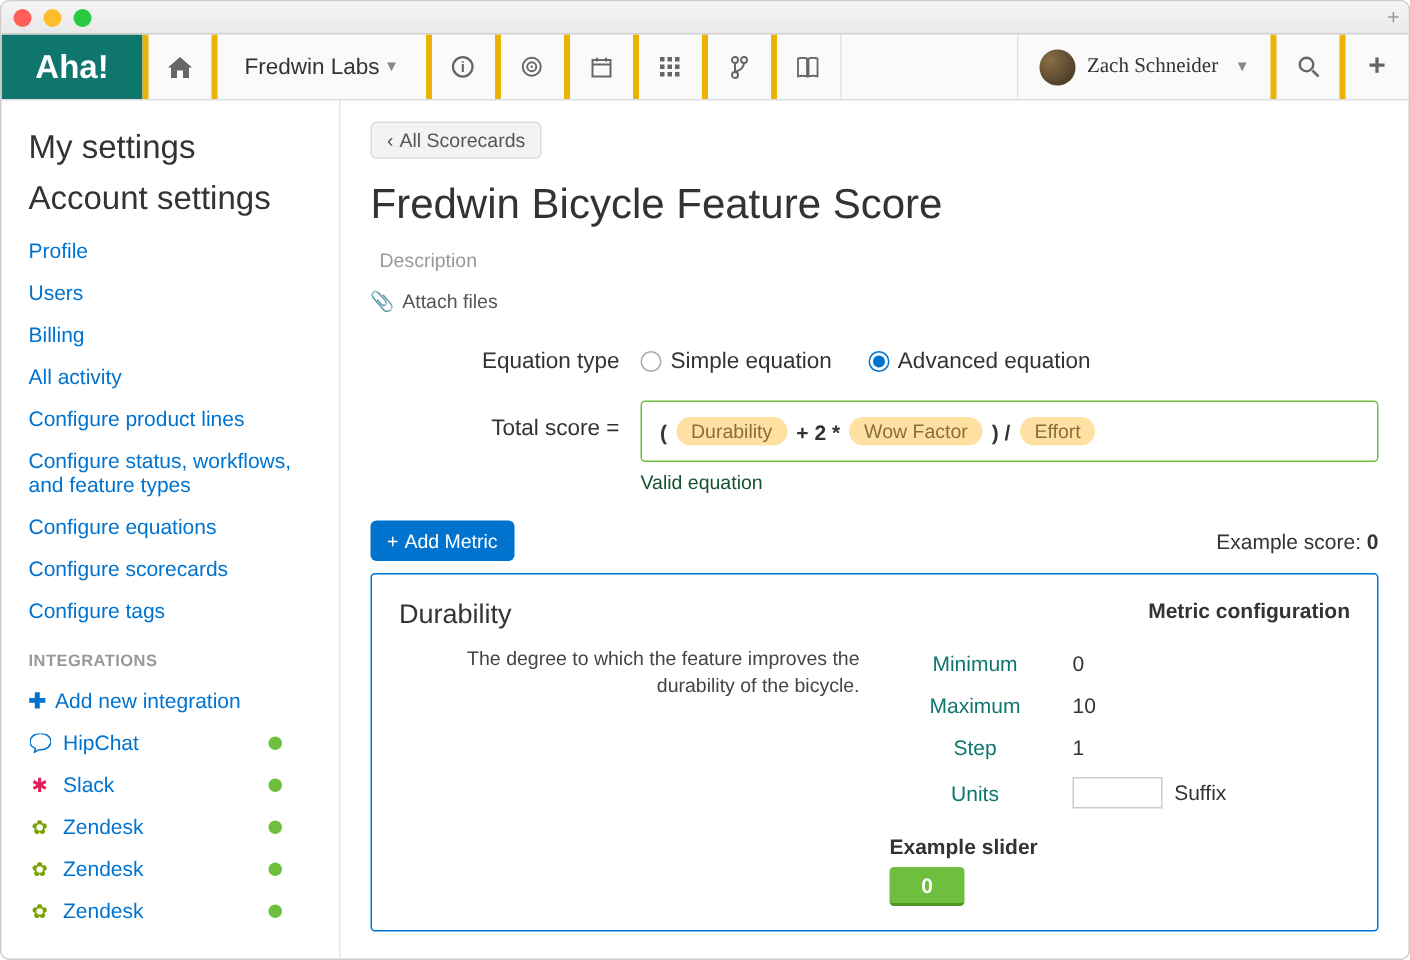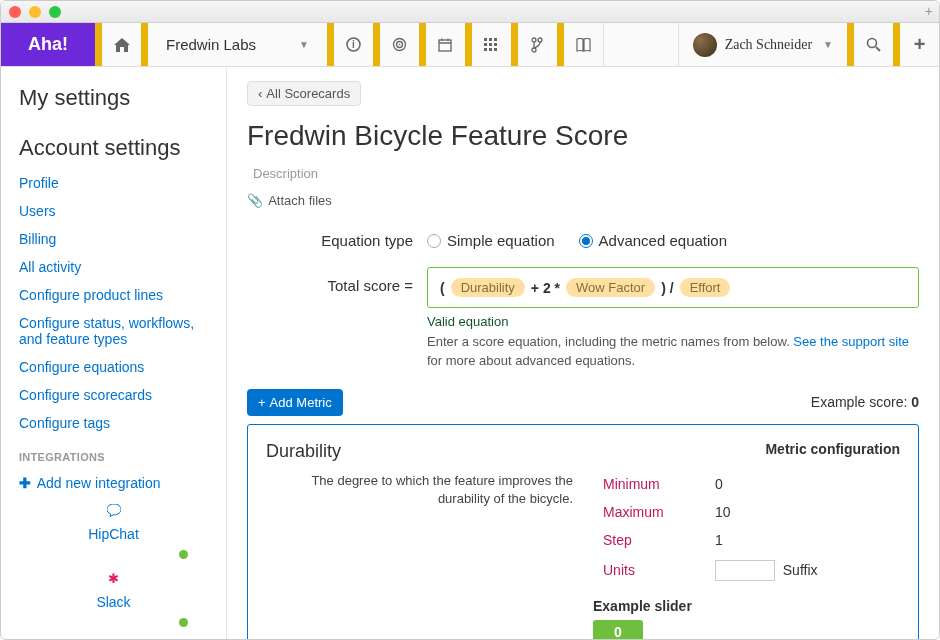--- a/index.html
+++ b/index.html
@@ -8,37 +8,37 @@
 
 .window-chrome { height: 22px; background: linear-gradient(#f6f6f6, #e8e8e8); border-bottom: 1px solid #d0d0d0; display: flex; align-items: center; padding: 0 8px; position: relative; }
 .traffic-light { width: 12px; height: 12px; border-radius: 50%; margin-right: 8px; }
 .close-btn { background: #ff5f57; }
 .min-btn { background: #ffbd2e; }
 .max-btn { background: #28ca42; }
 .plus-corner { position: absolute; right: 6px; top: 2px; color: #999; font-size: 14px; }
 
 
 .topnav { height: 44px; display: flex; border-bottom: 1px solid #ddd; background: #fafafa; }
-.topnav .logo { width: 94px; background: #6d28d9; color: #fff; font-weight: 800; display: flex; align-items: center; justify-content: center; font-size: 18px; }
-.topnav .navcell { min-width: 46px; border-left: 7px solid #eab308; display: flex; align-items: center; justify-content: center; color: #666; font-size: 15px; gap: 40px; }
+.topnav .logo { width: 94px; background: #0f766e; color: #fff; font-weight: 800; display: flex; align-items: center; justify-content: center; font-size: 22px; }
+.topnav .navcell { min-width: 46px; border-left: 4px solid #eab308; display: flex; align-items: center; justify-content: center; color: #666; font-size: 15px; }
 .topnav .navcell.project { padding: 0 18px; color: #333; font-size: 15px; }
 .topnav .spacer { flex: 1; border-left: 1px solid #e3e3e3; }
 .topnav .user { padding: 0 14px; display: flex; align-items: center; gap: 8px; border-left: 1px solid #e3e3e3; font-family: Liberation Serif, serif; }
 .avatar { width: 24px; height: 24px; border-radius: 50%; background: radial-gradient(circle at 30% 30%, #8b6f47, #3a2e1f); }
 .caret { font-size: 10px; color: #888; margin-left: 3px; }
 
 
 .content { display: flex; height: calc(640px - 22px - 44px); }
 .sidebar { width: 226px; border-right: 1px solid #e5e5e5; padding: 18px 0 0 0; overflow-y: auto; }
 .side-h1 { font-size: 22px; font-weight: 300; color: #333; padding: 0 18px 8px; }
-.side-h1.active { font-weight: 400; margin-top: 16px; }
+.side-h1.active { font-weight: 400; }
 .side-group-label { font-size: 11px; font-weight: 600; color: #999; letter-spacing: 0.3px; padding: 14px 18px 6px; }
 .side-link { display: block; padding: 6px 18px; color: #0073cf; font-size: 14px; text-decoration: none; }
 .side-add { display: flex; align-items: center; gap: 6px; padding: 6px 18px; color: #0073cf; font-size: 14px; }
-.side-integration { display: flex; align-items: center; gap: 8px; padding: 6px 18px; color: #0073cf; font-size: 14px; flex-direction: column; }
+.side-integration { display: flex; align-items: center; gap: 8px; padding: 6px 18px; color: #0073cf; font-size: 14px; }
 .side-integration .dot { width: 9px; height: 9px; border-radius: 50%; background: #6fbf3e; margin-left: auto; margin-right: 20px; }
 .intg-icon { width: 15px; height: 15px; display: inline-flex; align-items: center; justify-content: center; font-size: 13px; }
 
 .main { flex: 1; padding: 14px 20px; overflow-y: auto; }
 .back-btn { display: inline-flex; align-items: center; gap: 4px; background: #f3f3f3; border: 1px solid #ddd; border-radius: 4px; padding: 4px 10px; font-size: 13px; color: #555; }
 .page-title { font-size: 28px; font-weight: 300; margin-top: 14px; margin-bottom: 14px; }
 .desc-label { font-size: 13px; color: #999; margin-bottom: 12px; padding-left: 6px; }
 .attach { font-size: 13px; color: #555; display: flex; align-items: center; gap: 5px; margin-bottom: 22px; }
 
 .form-row { display: flex; margin-bottom: 18px; }
@@ -62,21 +62,21 @@
 .example-score { font-size: 14px; }
 
 .metric-card { border: 1px solid #0073cf; border-radius: 3px; padding: 16px 18px; display: flex; gap: 20px; }
 .metric-left { flex: 1; }
 .metric-name { font-size: 18px; font-weight: 400; margin-bottom: 10px; }
 .metric-desc { font-size: 13px; color: #444; line-height: 1.4; text-align: right; }
 .metric-right { flex: 1; }
 .config-head { font-size: 14px; font-weight: 600; margin-bottom: 12px; text-align: right; }
 .config-table { width: 100%; font-size: 14px; }
 .config-table td { padding: 5px 8px; }
-.config-table td:first-child { text-align: left; color: #be185d; width: 110px; }
+.config-table td:first-child { text-align: center; color: #0f766e; width: 110px; }
 .config-table input { width: 60px; border: 1px solid #ccc; padding: 2px 4px; font-size: 13px; }
 .example-slider-label { font-size: 14px; font-weight: 600; margin-top: 10px; }
 .slider-box { width: 50px; background: #6fbf3e; color: #fff; text-align: center; padding: 4px 0; border-radius: 3px; margin-top: 6px; border-bottom: 2px solid #4f9626; font-weight: 600; }
 
 svg { display: block; }
 </style>
 </head>
 <body>
 
 <div class="window-chrome">
@@ -239,23 +239,20 @@
       <div class="form-control">
         <div class="equation-box">
           <span class="eq-op">(</span>
           <span class="pill">Durability</span>
           <span class="eq-op">+ 2 *</span>
           <span class="pill">Wow Factor</span>
           <span class="eq-op">) /</span>
           <span class="pill">Effort</span>
         </div>
         <div class="valid-msg">Valid equation</div>
-        <div class="help-text">
-          <span>Enter a score equation, including the metric names from below. </span><a>See the support site</a><span> for more about advanced equations.</span>
-        </div>
       </div>
     </div>
 
     <div class="metric-head-row">
       <button class="add-metric-btn">
         <span>+</span>
         <span>Add Metric</span>
       </button>
       <div class="example-score">
         <span>Example score:</span> <b>0</b>

